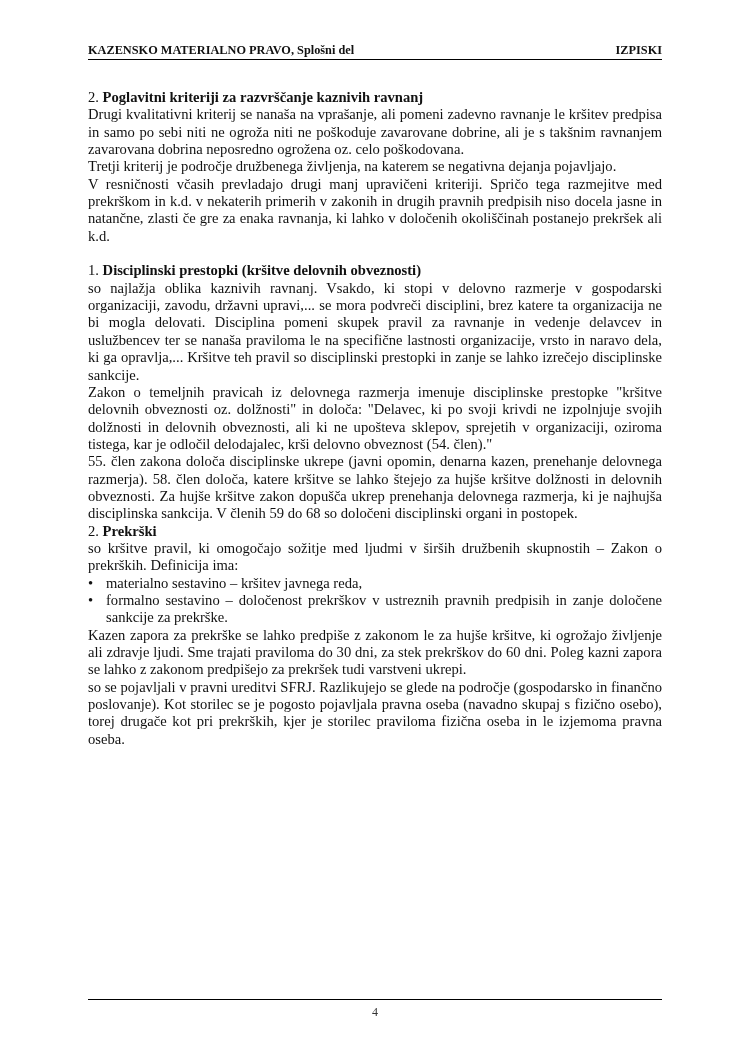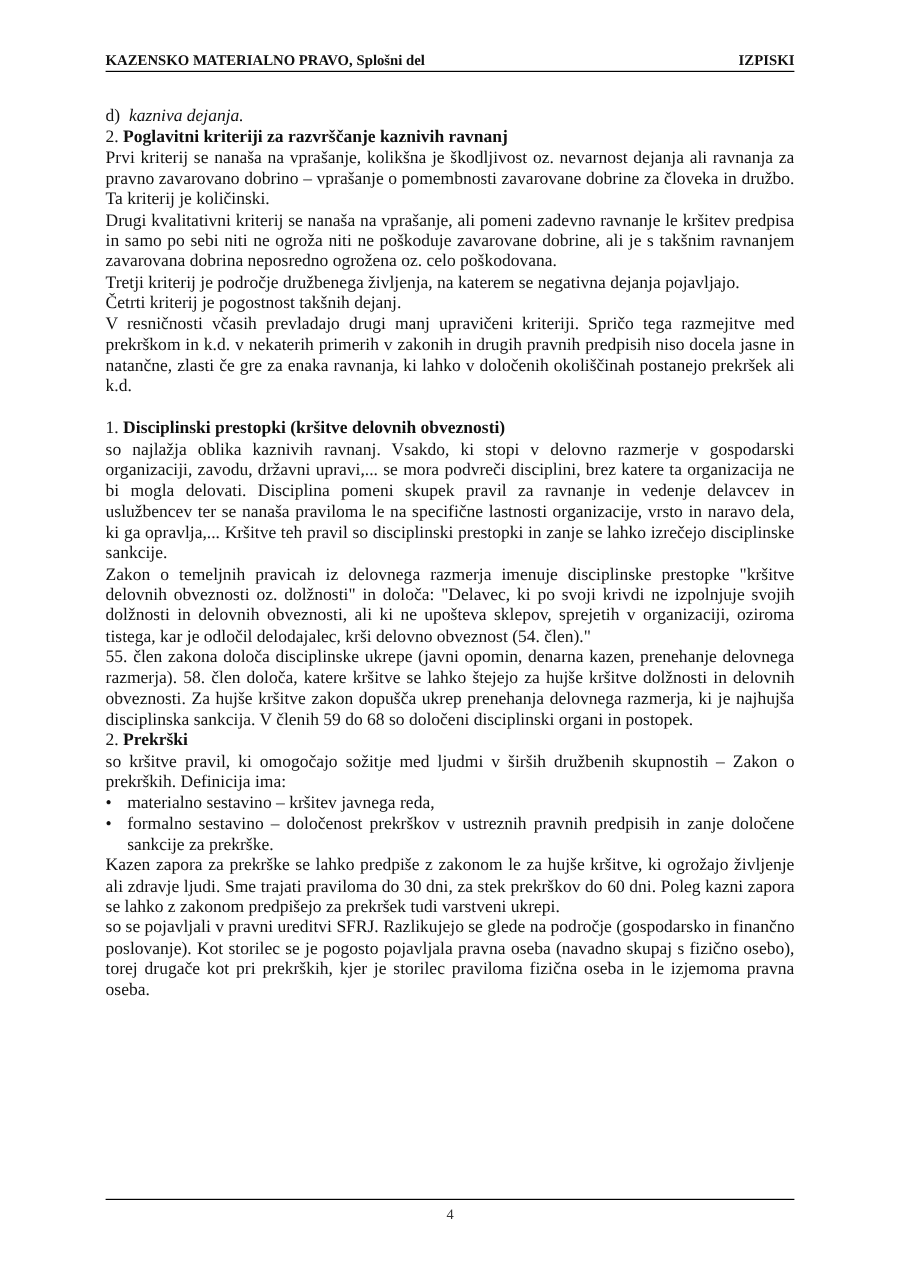--- a/index.html
+++ b/index.html
@@ -23,31 +23,26 @@
 </style>
 </head>
 <body>
 
 <div class="header">
   <span>KAZENSKO MATERIALNO PRAVO, Splošni del</span>
   <span>IZPISKI</span>
 </div>
 
 <div class="content">
-  <p>
-    <span>d)</span>&nbsp;&nbsp;<span class="ital">kazniva dejanja.</span>
-  </p>
 
   <p>
     <span>2. </span><span class="bold">Poglavitni kriteriji za razvrščanje kaznivih ravnanj</span>
   </p>
-  <p>Prvi kriterij se nanaša na vprašanje, kolikšna je škodljivost oz. nevarnost dejanja ali ravnanja za pravno zavarovano dobrino – vprašanje o pomembnosti zavarovane dobrine za človeka in družbo. Ta kriterij je količinski.</p>
   <p>Drugi kvalitativni kriterij se nanaša na vprašanje, ali pomeni zadevno ravnanje le kršitev predpisa in samo po sebi niti ne ogroža niti ne poškoduje zavarovane dobrine, ali je s takšnim ravnanjem zavarovana dobrina neposredno ogrožena oz. celo poškodovana.</p>
   <p>Tretji kriterij je področje družbenega življenja, na katerem se negativna dejanja pojavljajo.</p>
-  <p>Četrti kriterij je pogostnost takšnih dejanj.</p>
   <p>V resničnosti včasih prevladajo drugi manj upravičeni kriteriji. Spričo tega razmejitve med prekrškom in k.d. v nekaterih primerih v zakonih in drugih pravnih predpisih niso docela jasne in natančne, zlasti če gre za enaka ravnanja, ki lahko v določenih okoliščinah postanejo prekršek ali k.d.</p>
 
   <div class="blank"></div>
 
 
   <p>
     <span>1. </span><span class="bold">Disciplinski prestopki (kršitve delovnih obveznosti)</span>
   </p>
   <p>so najlažja oblika kaznivih ravnanj. Vsakdo, ki stopi v delovno razmerje v gospodarski organizaciji, zavodu, državni upravi,... se mora podvreči disciplini, brez katere ta organizacija ne bi mogla delovati. Disciplina pomeni skupek pravil za ravnanje in vedenje delavcev in uslužbencev ter se nanaša praviloma le na specifične lastnosti organizacije, vrsto in naravo dela, ki ga opravlja,... Kršitve teh pravil so disciplinski prestopki in zanje se lahko izrečejo disciplinske sankcije.</p>
   <p>Zakon o temeljnih pravicah iz delovnega razmerja imenuje disciplinske prestopke "kršitve delovnih obveznosti oz. dolžnosti" in določa: "Delavec, ki po svoji krivdi ne izpolnjuje svojih dolžnosti in delovnih obveznosti, ali ki ne upošteva sklepov, sprejetih v organizaciji, oziroma tistega, kar je odločil delodajalec, krši delovno obveznost (54. člen)."</p>

